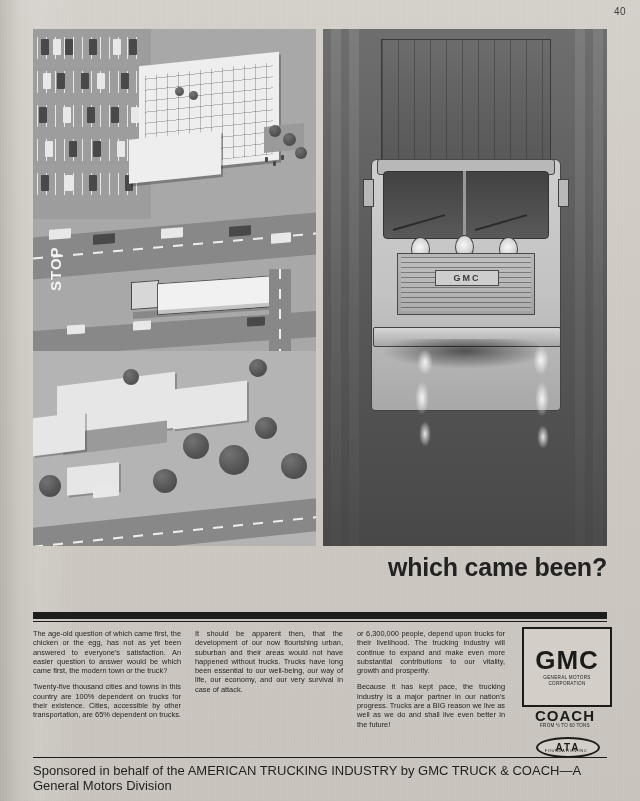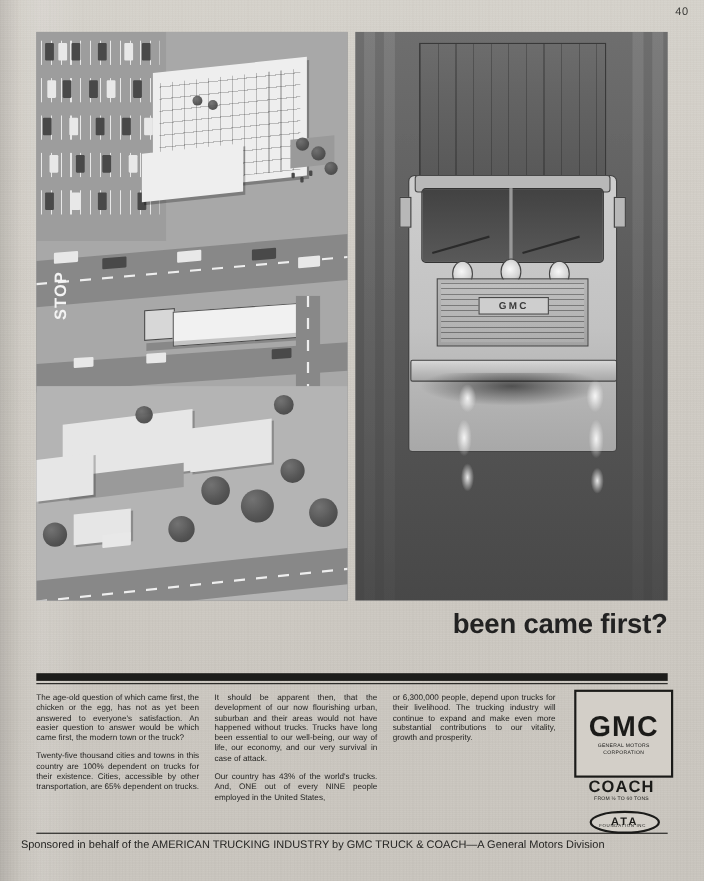--- a/index.html
+++ b/index.html
@@ -213,22 +213,22 @@
     background:#d3cfc8;
     display:flex;align-items:center;justify-content:center;
     font-size:10px;font-weight:bold;letter-spacing:2px;
   }
   .ataSub{
     position:absolute;left:0;top:15px;width:60px;text-align:center;
     font-size:4px;letter-spacing:.6px;
   }
 
   .sponsor{
-    position:absolute;left:19px;top:763px;width:574px;
-    font-size:10px;color:#1f1f1d;
+    position:absolute;left:33px;top:763px;width:574px;
+    font-size:13px;color:#1f1f1d;
   }
 </style>
 </head>
 <body>
 
 <div class="page">
   <div class="paper-tex"></div>
 
   <div class="pageno">40</div>
 
@@ -370,35 +370,35 @@
         <div class="reflection" style="left:94px;top:320px;width:16px;height:26px;"></div>
         <div class="reflection" style="left:92px;top:352px;width:14px;height:34px;"></div>
         <div class="reflection" style="left:96px;top:392px;width:12px;height:26px;"></div>
         <div class="reflection" style="left:210px;top:316px;width:16px;height:30px;"></div>
         <div class="reflection" style="left:212px;top:352px;width:14px;height:36px;"></div>
         <div class="reflection" style="left:214px;top:396px;width:12px;height:24px;"></div>
       </div>
     </div>
   </div>
 
-  <div class="headline">been came first?</div>
+  <div class="headline">which came been?</div>
   <div class="rule thick"></div>
   <div class="rule thin"></div>
 
   <div class="copy">
     <div class="col">
       <p>The age-old question of which came first, the chicken or the egg, has not as yet been answered to everyone's satisfaction. An easier question to answer would be which came first, the modern town or the truck?</p>
       <p>Twenty-five thousand cities and towns in this country are 100% dependent on trucks for their existence. Cities, accessible by other transportation, are 65% dependent on trucks.</p>
     </div>
     <div class="col">
       <p>It should be apparent then, that the development of our now flourishing urban, suburban and their areas would not have happened without trucks. Trucks have long been essential to our well-being, our way of life, our economy, and our very survival in case of attack.</p>
-      <p>Our country has 43% of the world's trucks. And, ONE out of every NINE people employed in the United States,</p>
     </div>
     <div class="col">
       <p>or 6,300,000 people, depend upon trucks for their livelihood. The trucking industry will continue to expand and make even more substantial contributions to our vitality, growth and prosperity.</p>
+      <p>Because it has kept pace, the trucking industry is a major partner in our nation's progress. Trucks are a BIG reason we live as well as we do and shall live even better in the future!</p>
     </div>
   </div>
 
   <div class="logos">
     <div class="gmcbox">
       <div class="gmcbig">GMC</div>
       <div class="gmcsub">GENERAL MOTORS CORPORATION</div>
     </div>
     <div class="trucksword">COACH</div>
     <div class="tonnage">FROM ½ TO 60 TONS</div>

